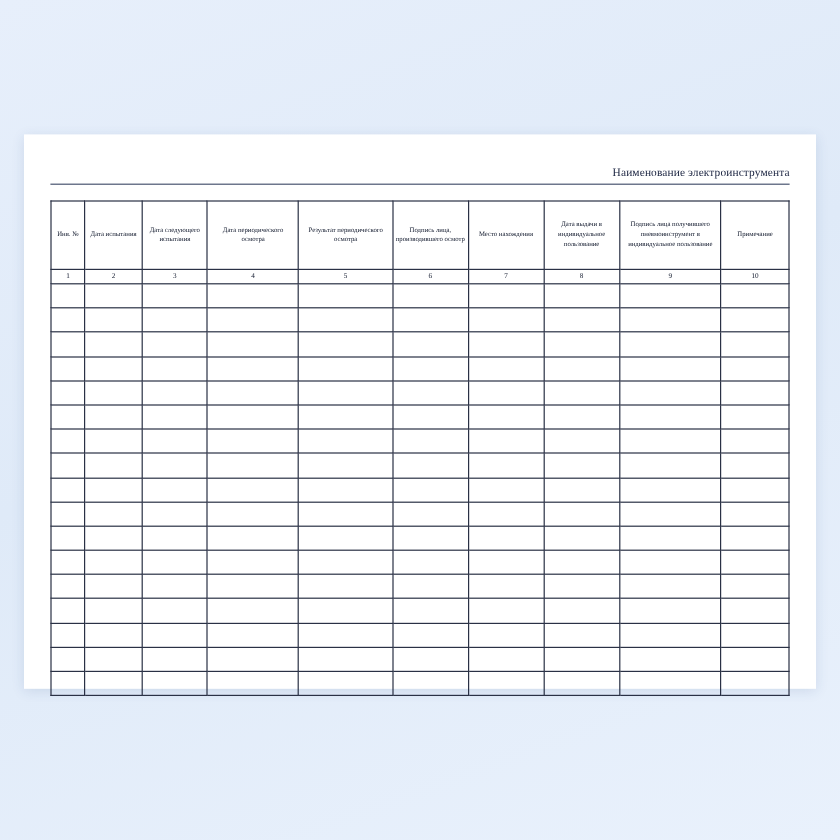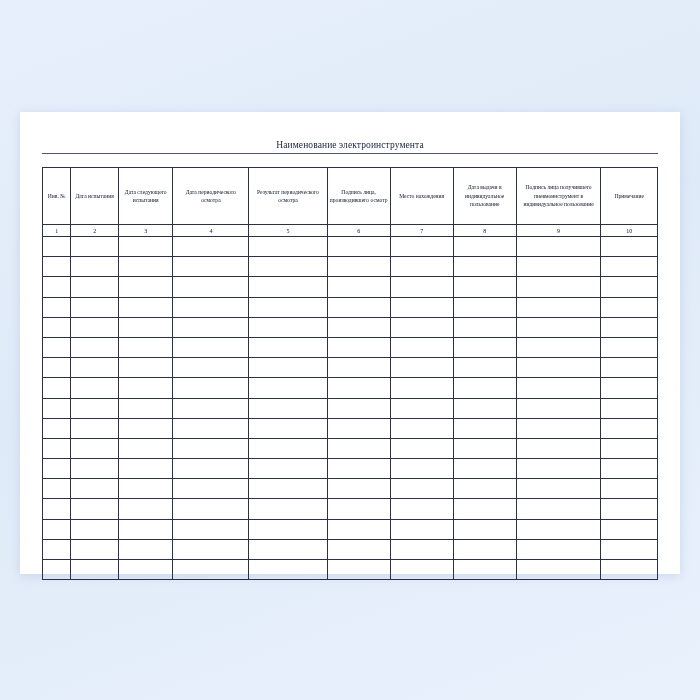--- a/index.html
+++ b/index.html
@@ -28,21 +28,21 @@
     background: #ffffff;
     box-shadow: 0 2px 10px rgba(40,70,120,0.13);
   }
   .sheet-inner {
     position: absolute;
     left: 22px;
     top: 28px;
     width: 616px;
   }
   .doc-title {
-    text-align: center;
+    text-align: right;
     font-size: 9.5px;
     color: #1a2340;
     letter-spacing: 0.1px;
     padding-bottom: 3px;
     border-bottom: 1px solid #4a5570;
     margin-bottom: 0;
     font-family: "Liberation Serif", serif;
   }
   table.reg {
     border-collapse: collapse;

